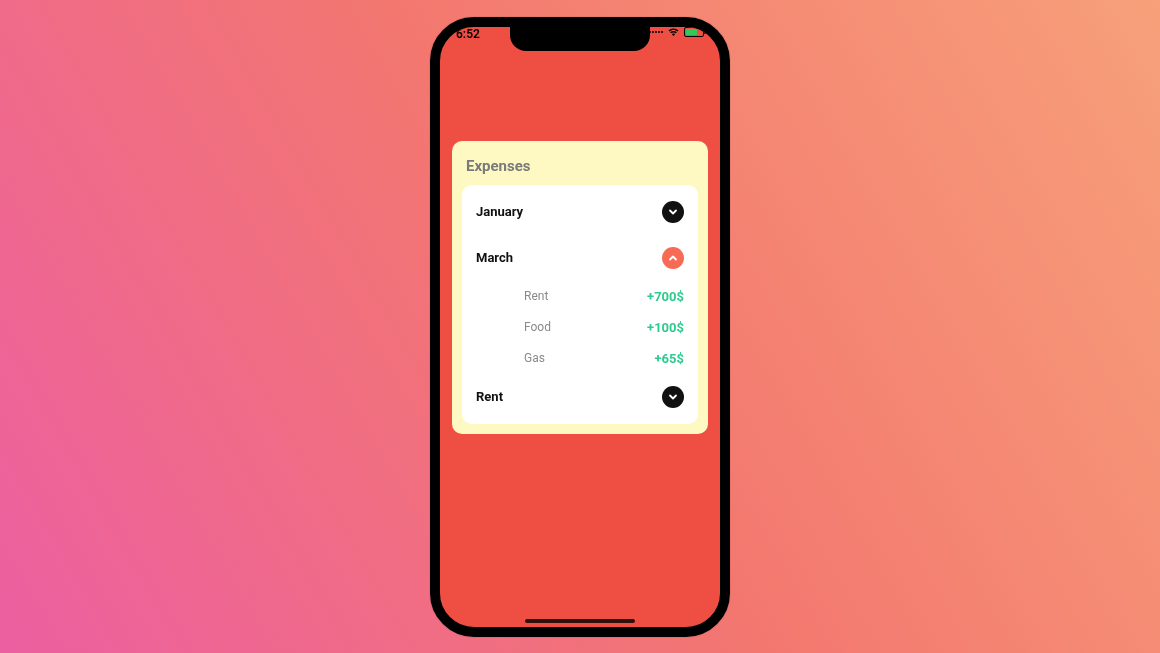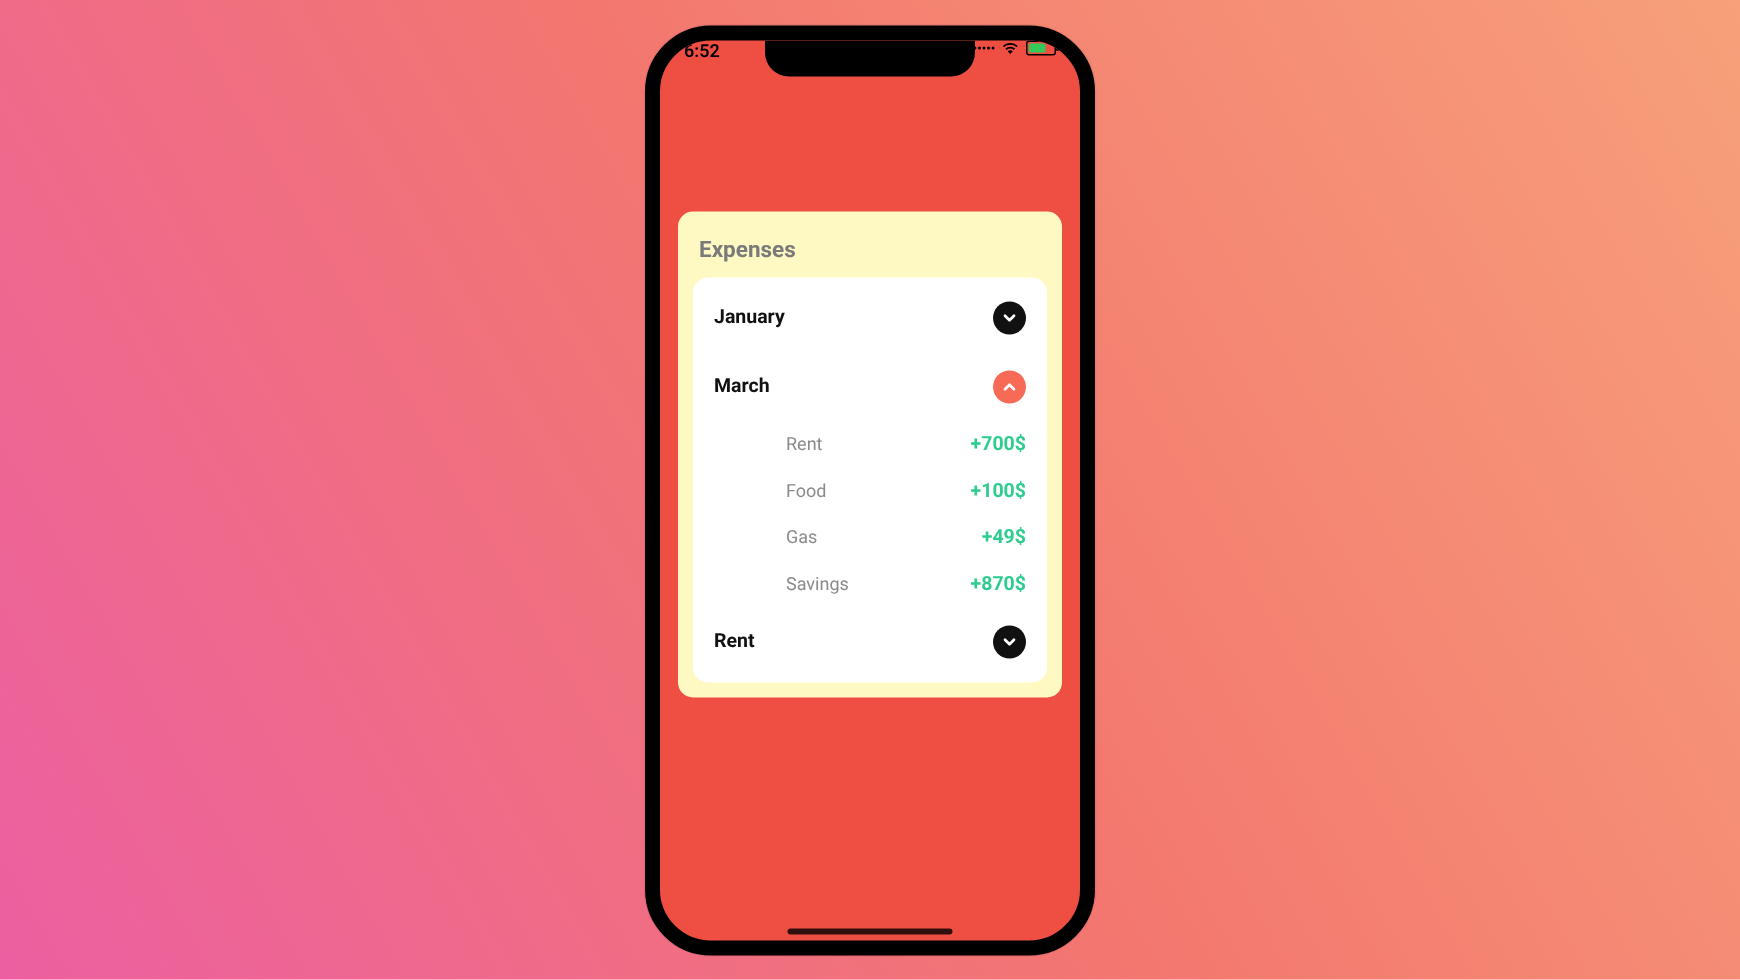--- a/index.html
+++ b/index.html
@@ -216,25 +216,21 @@
       <div class="expense-row">
         <span class="expense-name">Rent</span>
         <span class="expense-amount">+700$</span>
       </div>
       <div class="expense-row">
         <span class="expense-name">Food</span>
         <span class="expense-amount">+100$</span>
       </div>
       <div class="expense-row">
         <span class="expense-name">Gas</span>
-        <span class="expense-amount">+49$</span>
-      </div>
-      <div class="expense-row">
-        <span class="expense-name">Savings</span>
-        <span class="expense-amount">+870$</span>
+        <span class="expense-amount">+65$</span>
       </div>
 
       <div class="month-header">
         <span class="month-label">Rent</span>
         <span class="toggle-btn toggle-collapsed">
           <svg width="12" height="12" viewBox="0 0 12 12">
               <path d="M3 4.5 L6 7.5 L9 4.5" stroke="#fff" stroke-width="1.8" fill="none" stroke-linecap="round" stroke-linejoin="round"></path>
             </svg>
         </span>
       </div>

